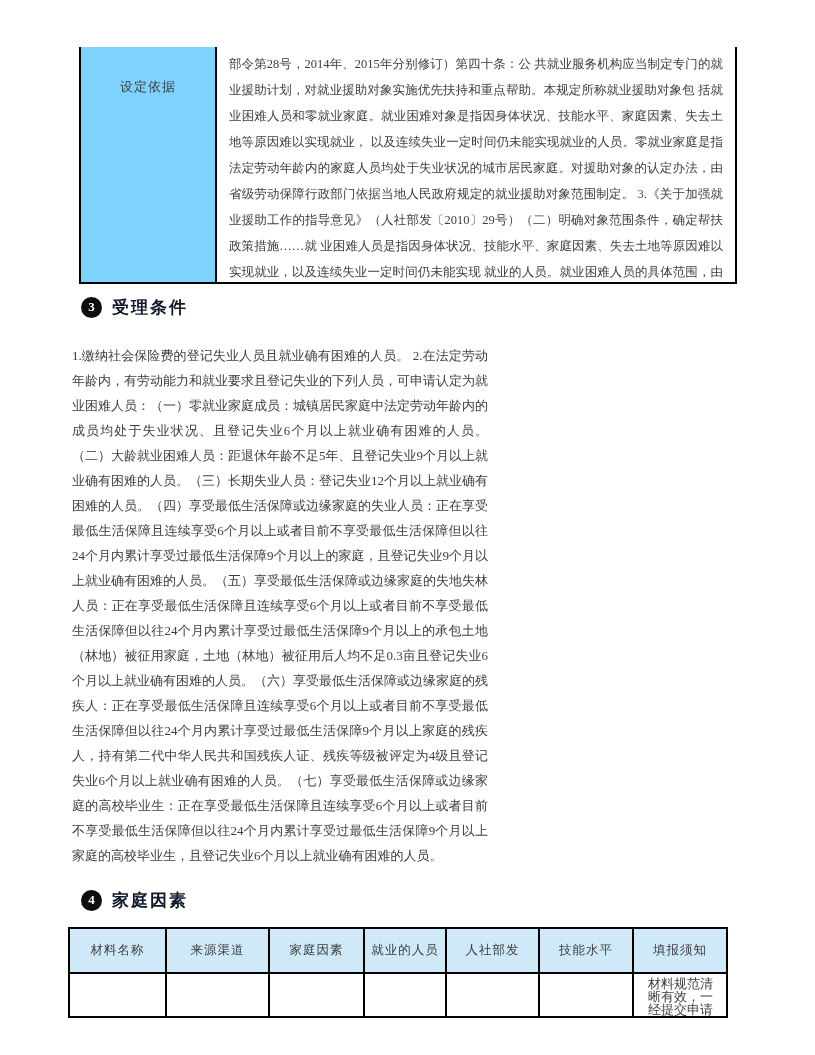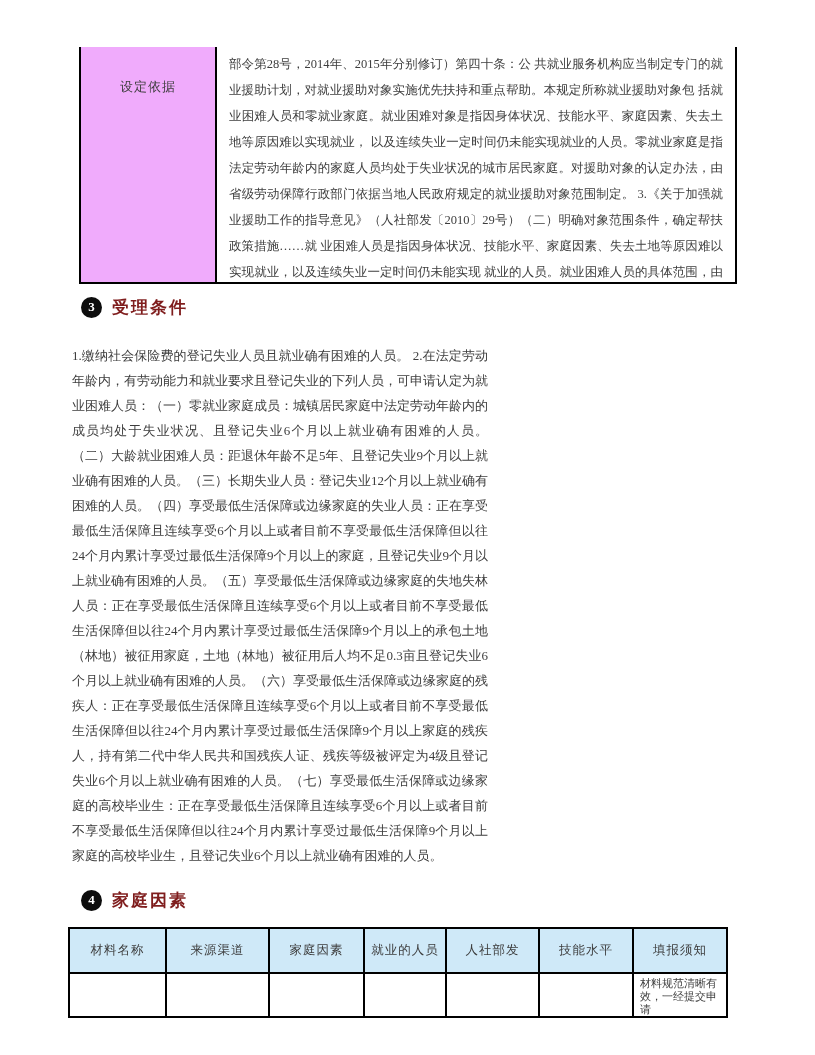--- a/index.html
+++ b/index.html
@@ -18,21 +18,21 @@
 
   
   .basis-table {
     position:absolute; left:79px; top:47px;
     width:658px; height:237px;
     border:2px solid #000000; border-top:none;
     display:flex;
   }
   .basis-label-cell {
     width:136px; flex:0 0 136px;
-    background:#f0abfc;
+    background:#7dd3fc;
     border-right:2px solid #000000;
     text-align:center;
     padding-top:31px;
     font-size:13px;
     letter-spacing:1px;
   }
   .basis-content-cell {
     flex:1;
     padding:4px 12px 0 12px;
     font-size:12.5px;
@@ -51,21 +51,21 @@
     width:21px; height:21px;
     background:#0d0d0d; color:#ffffff;
     border-radius:50%;
     display:flex; align-items:center; justify-content:center;
     font-size:13px; font-weight:bold;
     flex:0 0 21px;
   }
   .section-title {
     margin-left:10px;
     font-size:17px; font-weight:bold;
-    color:#7f1d1d;
+    color:#0f172a;
     letter-spacing:2px;
   }
   .heading-acceptance { top:296px; }
   .heading-materials  { top:889px; }
 
   
   .conditions-text {
     position:absolute; left:72px; top:343px;
     width:416px;
     font-size:13px;
@@ -89,22 +89,22 @@
   .materials-table th {
     background:#cfe9f8;
     height:45px;
     text-align:center;
     vertical-align:middle;
     letter-spacing:1px;
   }
   .materials-table td {
     height:31px;
     vertical-align:top;
-    padding:3px 2px 0 6px;
-    font-size:11px;
+    padding:3px 2px 0 14px;
+    font-size:13px;
     line-height:13px;
     overflow:hidden;
   }
   .col-1{width:97px;} .col-2{width:103px;} .col-3{width:95px;}
   .col-4{width:82px;} .col-5{width:93px;} .col-6{width:94px;} .col-7{width:94px;}
 </style>
 </head>
 <body>
 
 <div class="page">

